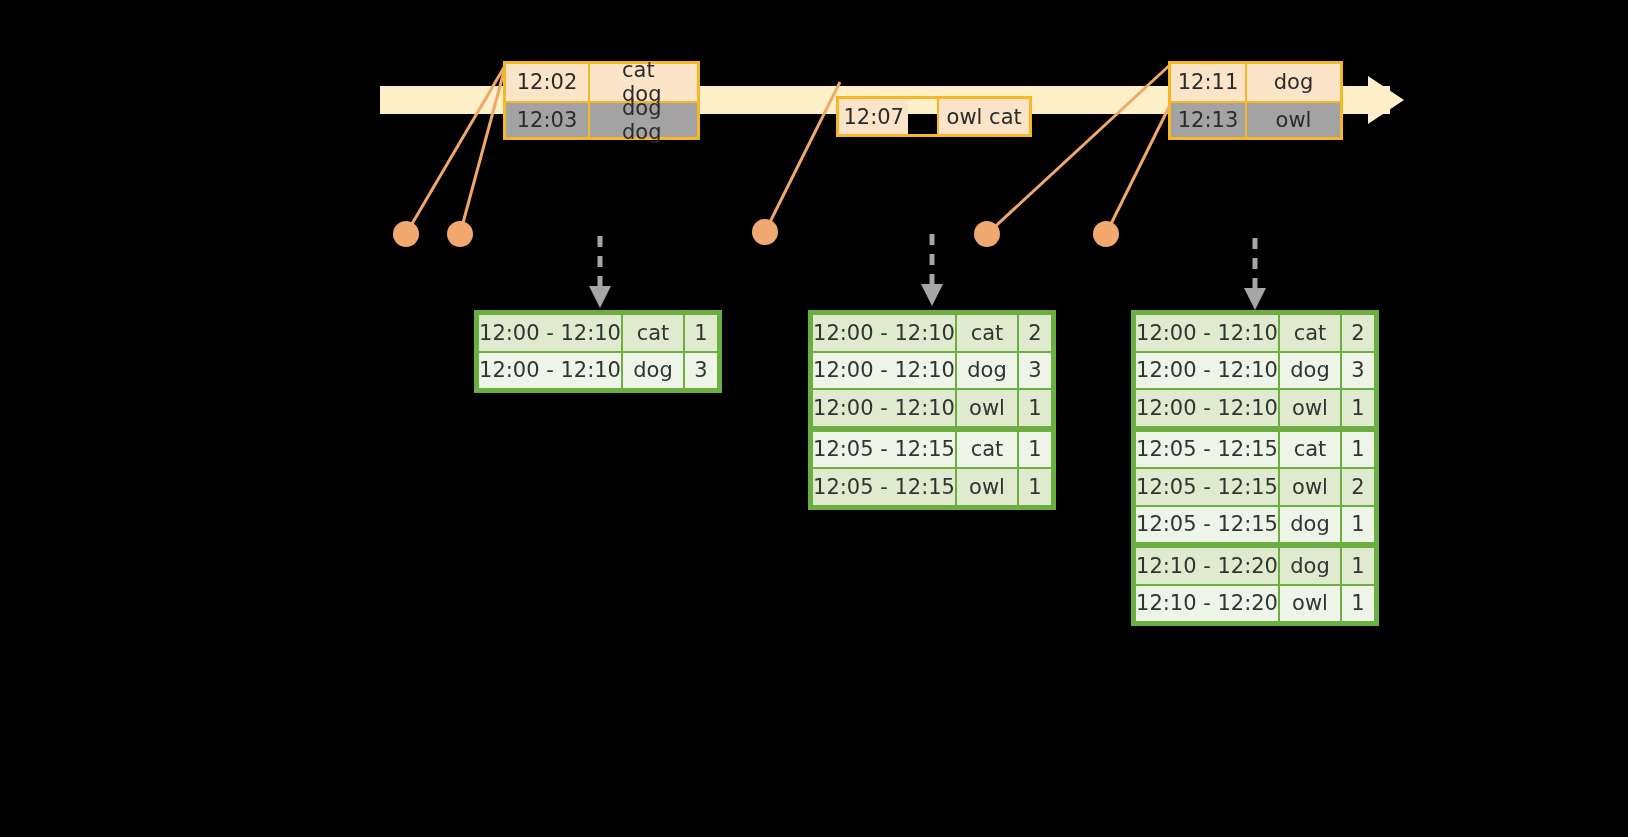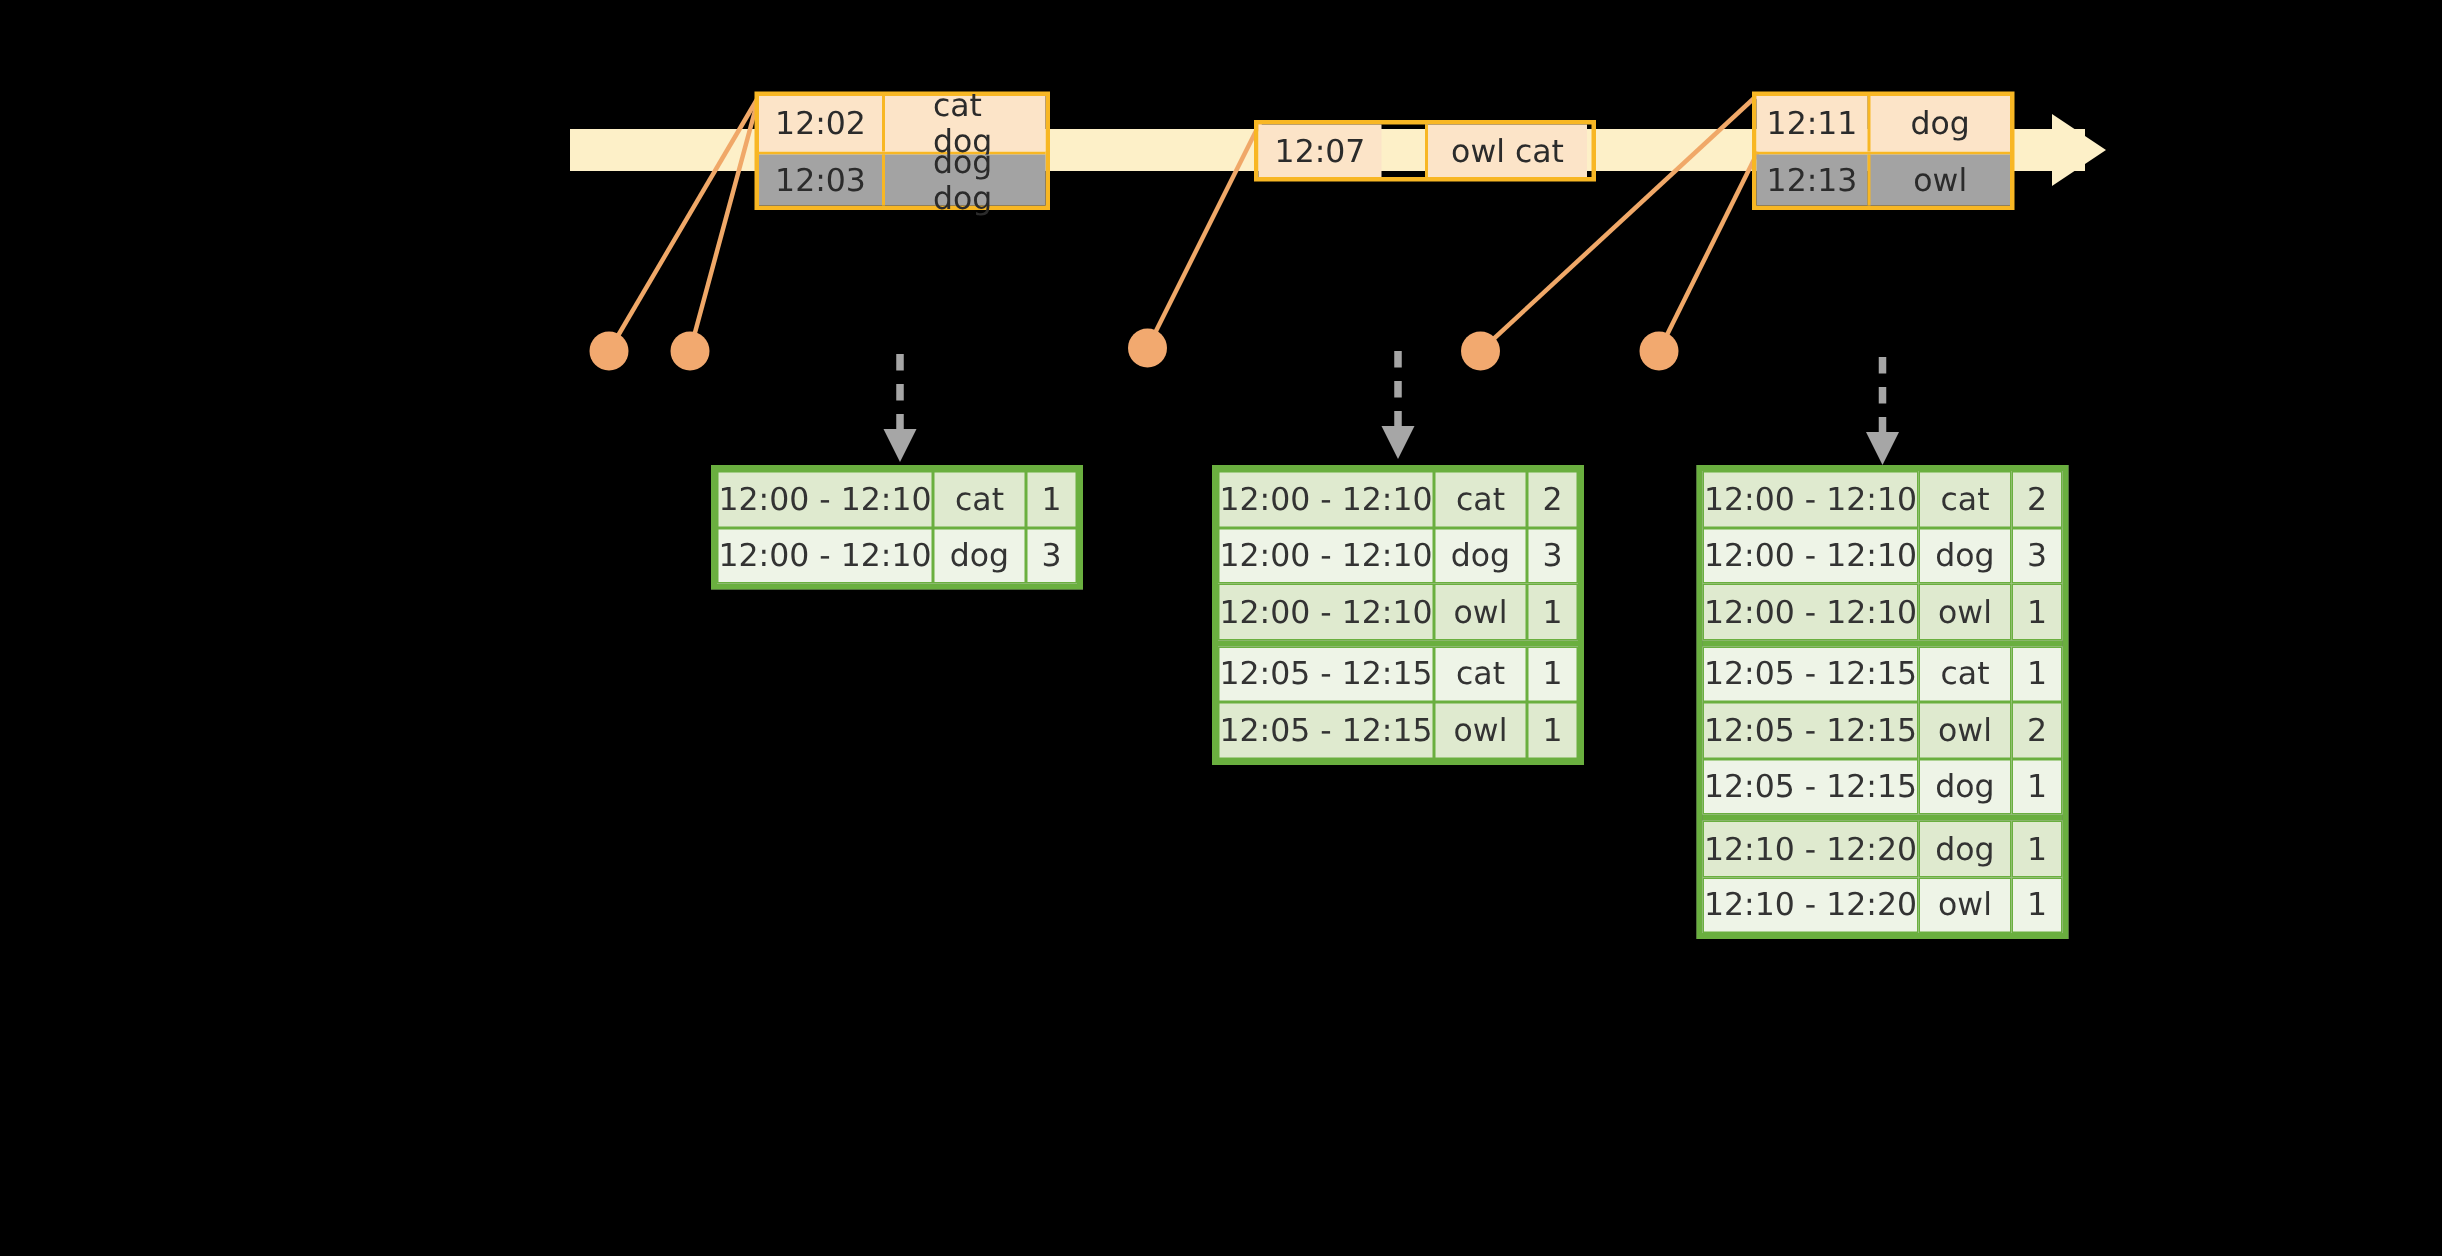--- a/index.html
+++ b/index.html
@@ -24,36 +24,36 @@
       justify-content:center;font-size:21px;color:#2b2b2b;
       border-left:2px solid #f8b724;}
   .shade-a{background:#fce4c8;}
   .shade-b{background:#a3a3a3;}
 
   #evt-1{left:503px;top:61px;width:197px;height:79px;}
   #evt-1 .row{height:36.5px;}
   #evt-1 .c-time{width:82px;}
   #evt-1 .c-val{width:109px;padding-left:32px;}
 
-  #evt-2{left:836px;top:80px;width:228px;height:41px;}
+  #evt-2{left:836px;top:96px;width:196px;height:41px;}
   #evt-2 .row{height:35px;}
   #evt-2 .c-time{width:82px;}
   #evt-2 .c-val{width:108px;margin-left:29px;}
 
   #evt-3{left:1168px;top:61px;width:175px;height:79px;}
   #evt-3 .row{height:36.5px;}
   #evt-3 .c-time{width:74px;}
   #evt-3 .c-val{width:95px;}
 
   
   .conn{position:absolute;left:0;top:0;width:1628px;height:837px;
         pointer-events:none;}
 
   
-  .gtable{position:absolute;border:4px solid #6aaf3f;background:#737373;
+  .gtable{position:absolute;border:4px solid #6aaf3f;background:#e5e5e5;
       box-sizing:border-box;}
   .gtable .grow{display:flex;box-sizing:border-box;}
   .gtable .gcell{box-sizing:border-box;display:flex;align-items:center;
       justify-content:center;font-size:21px;color:#333;
       border:1px solid #6aaf3f;}
   .gr-a .gcell{background:#dfeacf;}
   .gr-b .gcell{background:#eef4e7;}
   .sep{height:4px;background:#6aaf3f;}
 
   #tbl-1{left:474px;top:310px;width:248px;}

